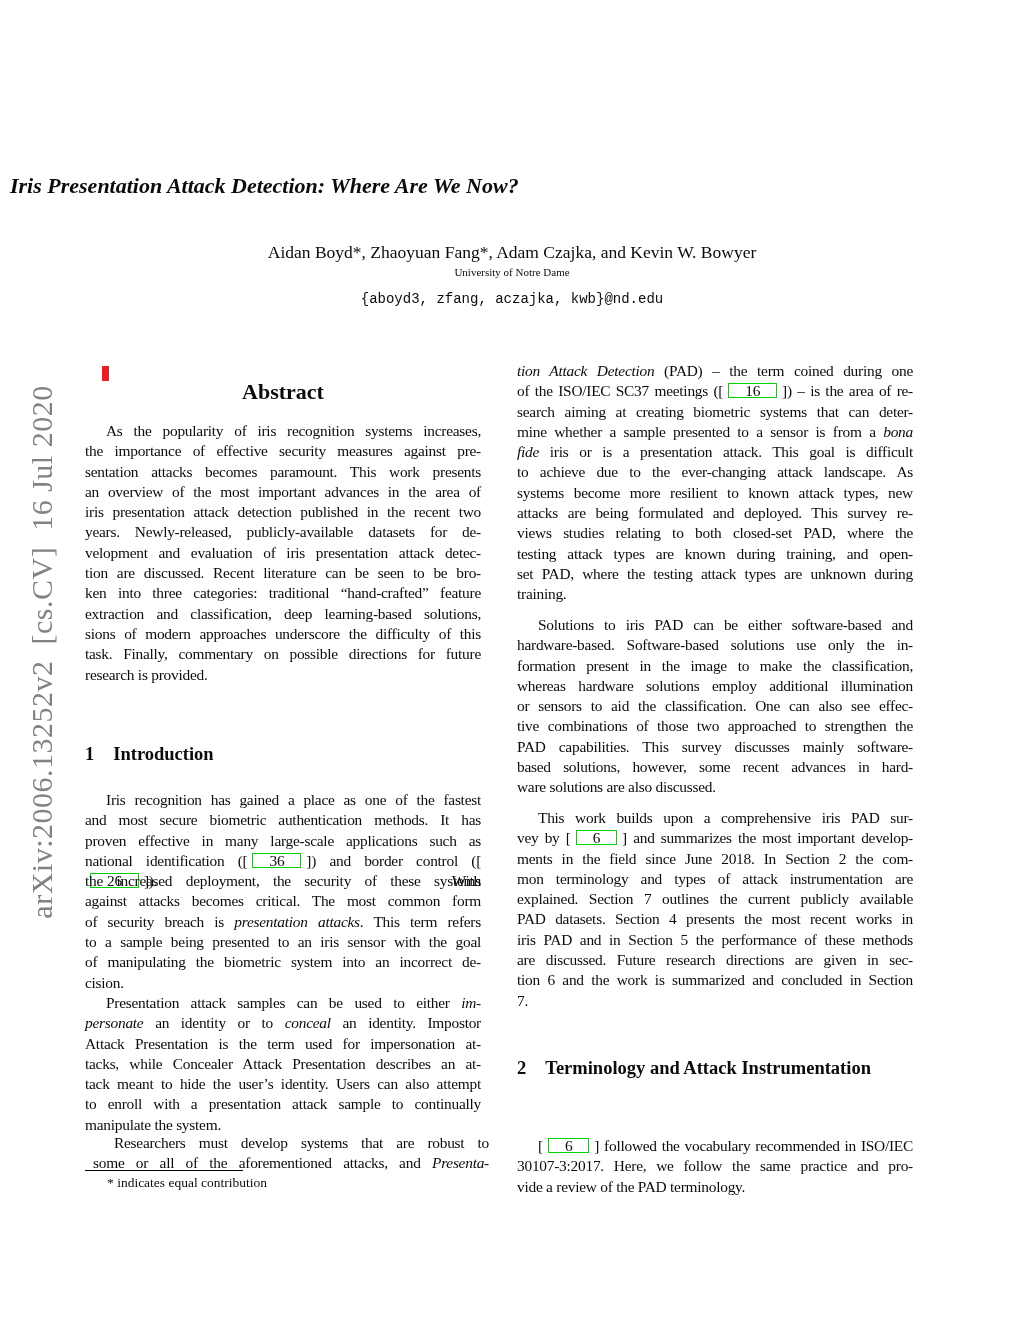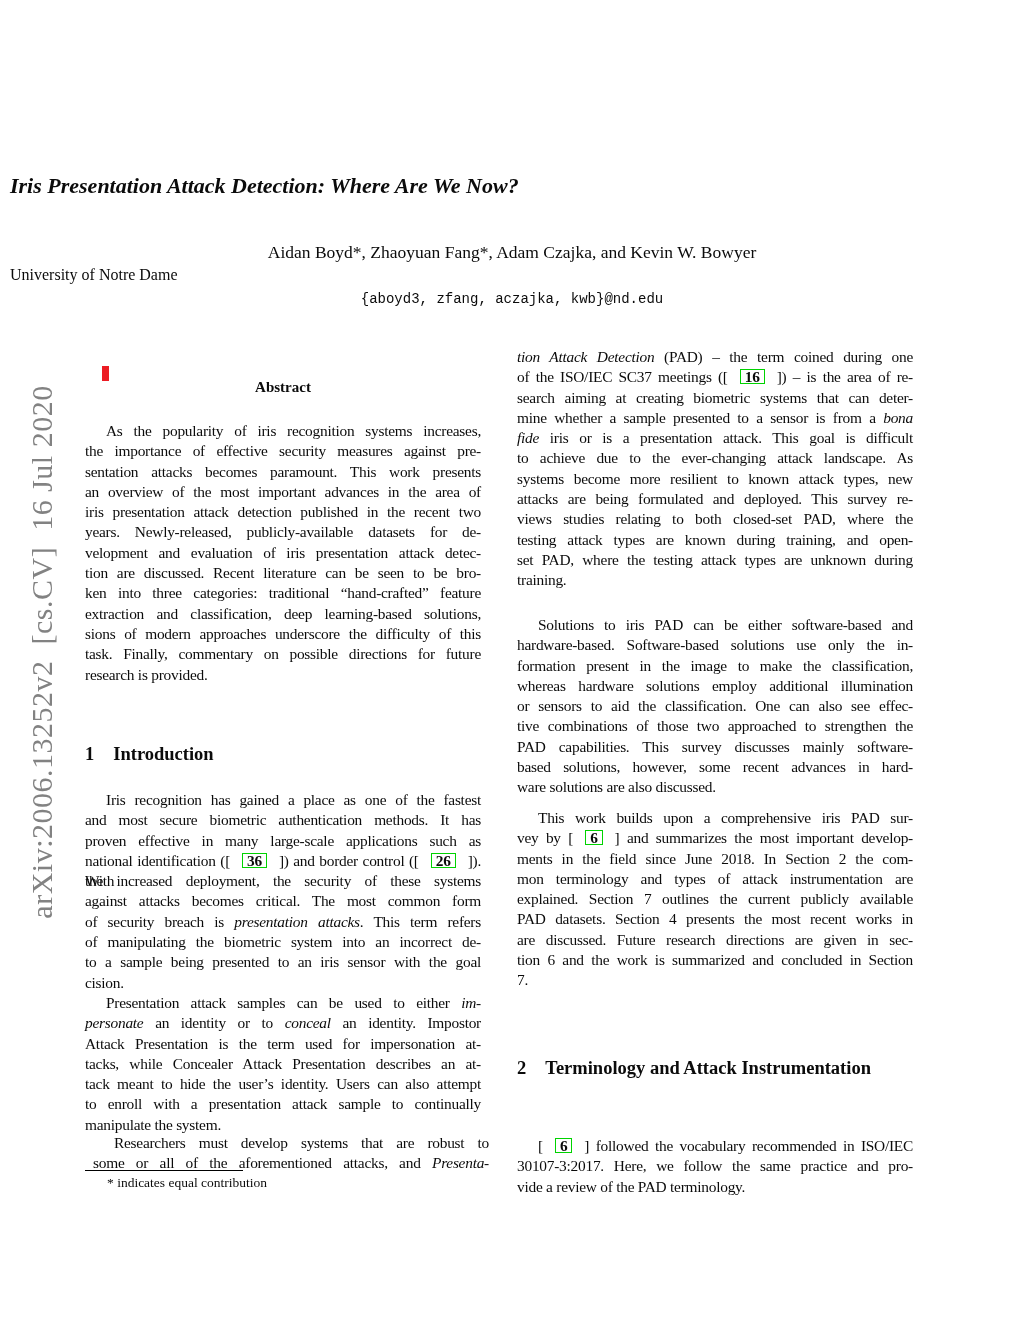--- a/index.html
+++ b/index.html
@@ -9,56 +9,56 @@
   
   #arxiv-banner{position:absolute;left:42px;top:652px;width:600px;height:42px;
     margin-left:-300px;margin-top:-21px;transform:rotate(-90deg);
     text-align:center;font-size:30px;line-height:42px;letter-spacing:0.5px;
     white-space:pre;color:#828282;}
 
   
   #paper-title{position:absolute;left:10px;top:173px;width:1004px;text-align:left;
     font-size:22px;font-weight:bold;font-style:italic;}
   #authors-line{position:absolute;left:10px;top:242px;width:1004px;text-align:center;font-size:17.5px;}
-  #affiliation-line{position:absolute;left:10px;top:266px;width:1004px;text-align:left;font-size:16px;font-family:Liberation Serif, serif;}
+  #affiliation-line{position:absolute;left:10px;top:266px;width:1004px;text-align:center;font-size:11px;font-family:Liberation Serif, serif;}
   #email-line{position:absolute;left:10px;top:291px;width:1004px;text-align:center;
     font-family:"Liberation Mono","DejaVu Sans Mono",monospace;font-size:14px;}
 
   
   #red-artifact{position:absolute;left:102px;top:366px;width:7px;height:15px;}
 
   
   .block{position:absolute;width:396px;}
   .colL{left:85px;} .colR{left:517px;}
-  #abstract-heading{top:379px;text-align:center;font-size:15px;font-weight:bold;}
+  #abstract-heading{top:379px;text-align:center;font-size:22px;font-weight:bold;}
   #abstract-para{top:421px;}
   #section1-heading{top:744px;font-size:18.5px;font-weight:bold;}
   #para-intro1{top:790px;}
   #para-intro2{top:993px;}
   #para-intro3{top:1133px;margin-left:8px;}
   #footnote{top:1170px;font-size:13.5px;}
   #footnote .rule{width:158px;border-top:1.2px solid #000;height:0;}
   #footnote .fn-text{padding:4px 0 0 22px;}
 
-  #para-r1{top:347px;}
+  #para-r1{top:361px;}
   #para-r2{top:615px;}
   #para-r3{top:808px;}
   #section2-heading{top:1058px;font-size:18.5px;font-weight:bold;}
   #para-r4{top:1136px;}
 
   .sec-num{display:inline-block;margin-right:19px;}
 
   
   .para{font-size:15.4px;letter-spacing:-0.25px;}
   .line{height:20.3px;line-height:20.3px;text-align:justify;text-align-last:justify;
         -moz-text-align-last:justify;}
   .line.lastline{text-align-last:left;-moz-text-align-last:left;}
   .line.indent{text-indent:21px;}
   .cite{display:inline-block;border:1.5px solid var(--cite-color,#00d300);
-        padding:0 4px;margin:0 12px;line-height:13px;text-indent:0;font-weight:bold;}
+        padding:0 16px;margin:0 5px;line-height:13px;text-indent:0;}
 </style>
 </head>
 <body>
 
 <div id="page">
 
   <div id="arxiv-banner" style="color: rgb(130, 130, 130);">arXiv:2006.13252v2  [cs.CV]  16 Jul 2020</div>
 
   <div id="paper-title">Iris Presentation Attack Detection: Where Are We Now?</div>
   <div id="authors-line">Aidan Boyd*, Zhaoyuan Fang*, Adam Czajka, and Kevin W. Bowyer</div>
@@ -89,22 +89,22 @@
   </div>
 
   <div id="para-intro1" class="block colL para">
       <div class="line indent">Iris recognition has gained a place as one of the fastest</div>
       <div class="line">and most secure biometric authentication methods.  It has</div>
       <div class="line">proven effective in many large-scale applications such as</div>
       <div class="line">national identification ([<span class="cite">36</span>]) and border control ([<span class="cite">26</span>]). With</div>
       <div class="line">the increased deployment, the security of these systems</div>
       <div class="line">against attacks becomes critical.  The most common form</div>
       <div class="line">of security breach is <i>presentation attacks</i>.  This term refers</div>
+      <div class="line">to a sample being presented to an iris sensor with the goal</div>
       <div class="line">of manipulating the biometric system into an incorrect de-</div>
-      <div class="line">to a sample being presented to an iris sensor with the goal</div>
       <div class="line lastline">cision.</div>
     </div>
   <div id="para-intro2" class="block colL para">
       <div class="line indent">Presentation attack samples can be used to either <i>im-</i></div>
       <div class="line"><i>personate</i> an identity or to <i>conceal</i> an identity.  Impostor</div>
       <div class="line">Attack Presentation is the term used for impersonation at-</div>
       <div class="line">tacks, while Concealer Attack Presentation describes an at-</div>
       <div class="line">tack meant to hide the user’s identity. Users can also attempt</div>
       <div class="line">to enroll with a presentation attack sample to continually</div>
       <div class="line lastline">manipulate the system.</div>
@@ -144,20 +144,21 @@
       <div class="line">based solutions, however, some recent advances in hard-</div>
       <div class="line lastline">ware solutions are also discussed.</div>
     </div>
   <div id="para-r3" class="block colR para">
       <div class="line indent">This work builds upon a comprehensive iris PAD sur-</div>
       <div class="line">vey by [<span class="cite">6</span>] and summarizes the most important develop-</div>
       <div class="line">ments in the field since June 2018.  In Section 2 the com-</div>
       <div class="line">mon terminology and types of attack instrumentation are</div>
       <div class="line">explained.  Section 7 outlines the current publicly available</div>
       <div class="line">PAD datasets.  Section 4 presents the most recent works in</div>
+      <div class="line">iris PAD and in Section 5 the performance of these methods</div>
       <div class="line">are discussed.  Future research directions are given in sec-</div>
       <div class="line">tion 6 and the work is summarized and concluded in Section</div>
       <div class="line lastline">7.</div>
     </div>
 
   <div id="section2-heading" class="block colR">
     <span class="sec-num">2</span><span>Terminology and Attack Instrumentation</span>
   </div>
 
   <div id="para-r4" class="block colR para">

